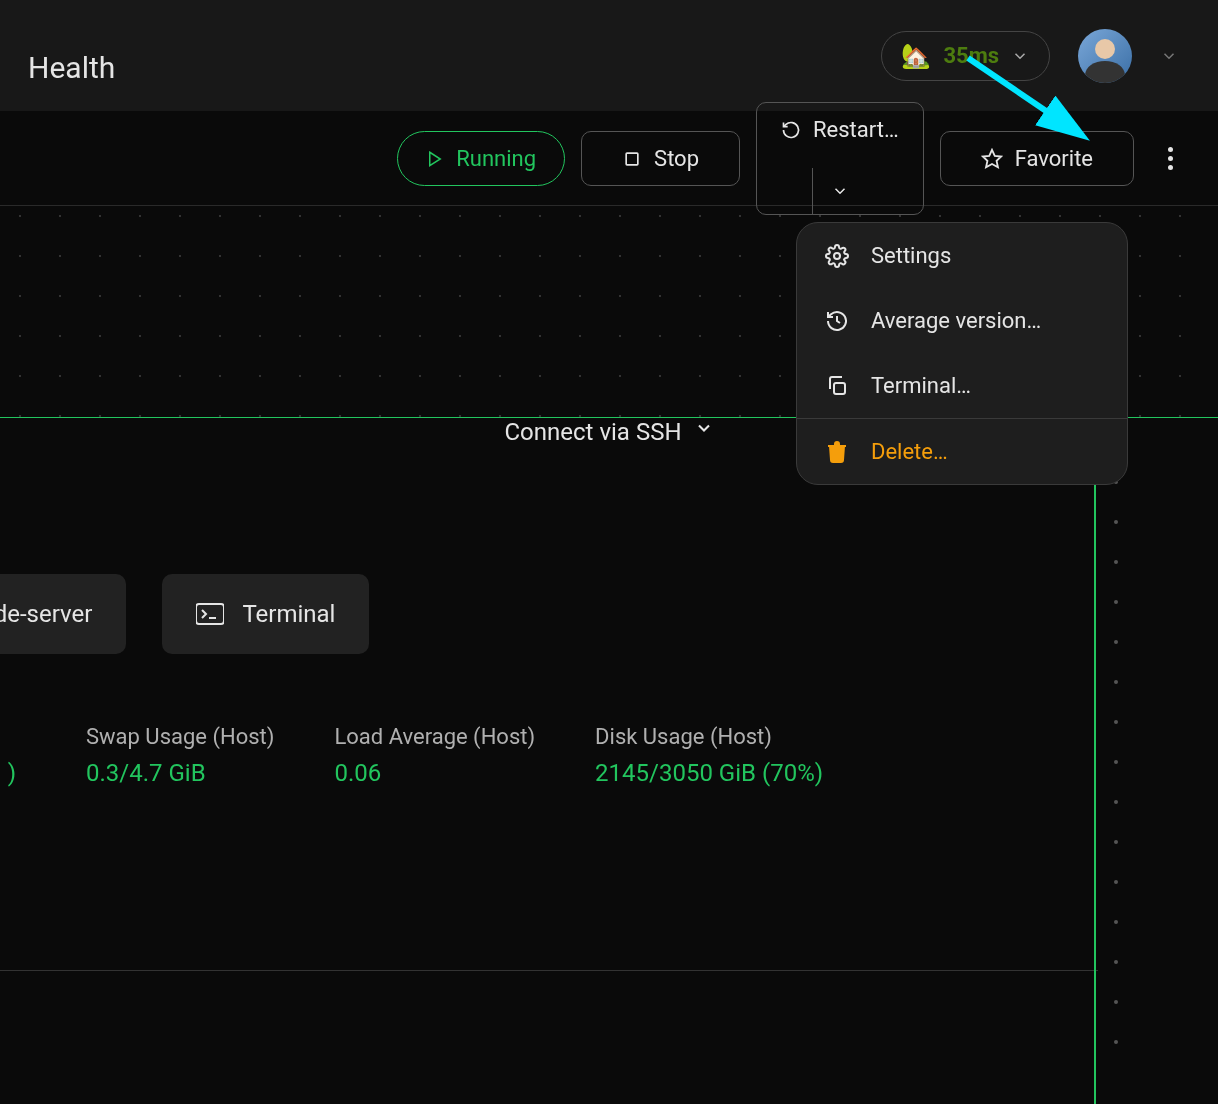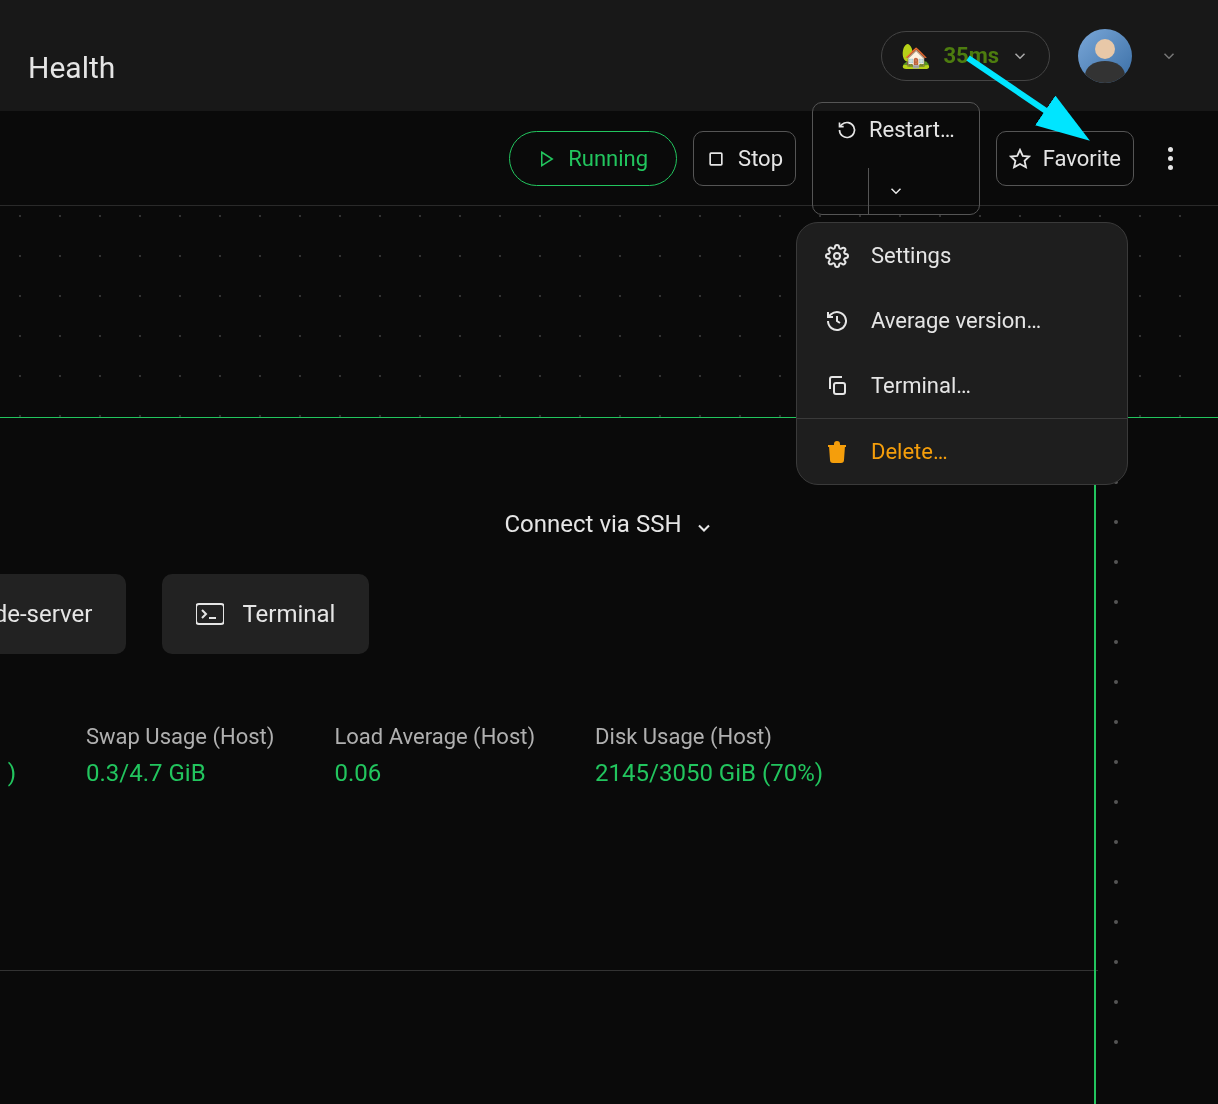--- a/index.html
+++ b/index.html
@@ -71,21 +71,21 @@
   padding: 0 28px;
   border-bottom: 1px solid #2a2a2a;
   background: #0a0a0a;
 }
 .btn {
   display: flex;
   align-items: center;
   gap: 12px;
   border: 1px solid #555;
   border-radius: 10px;
-  padding: 14px 12px;
+  padding: 14px 40px;
   font-size: 22px;
   color: #e5e5e5;
   background: transparent;
   cursor: pointer;
 }
 .btn-running {
   border-color: #22c55e;
   color: #22c55e;
   border-radius: 30px;
   padding: 14px 28px;
@@ -136,21 +136,21 @@
   background-image: radial-gradient(#333 1.2px, transparent 1.2px);
   background-size: 40px 40px;
   background-position: 0 30px;
   border-bottom: 1px solid #22c55e;
 }
 
 
 .ssh-row {
   height: 120px;
   display: flex;
-  align-items: flex-end;
+  align-items: flex-start;
   justify-content: center;
   gap: 12px;
   font-size: 24px;
 }
 
 
 .tiles-row {
   display: flex;
   gap: 36px;
   padding: 36px 0 0 0;

